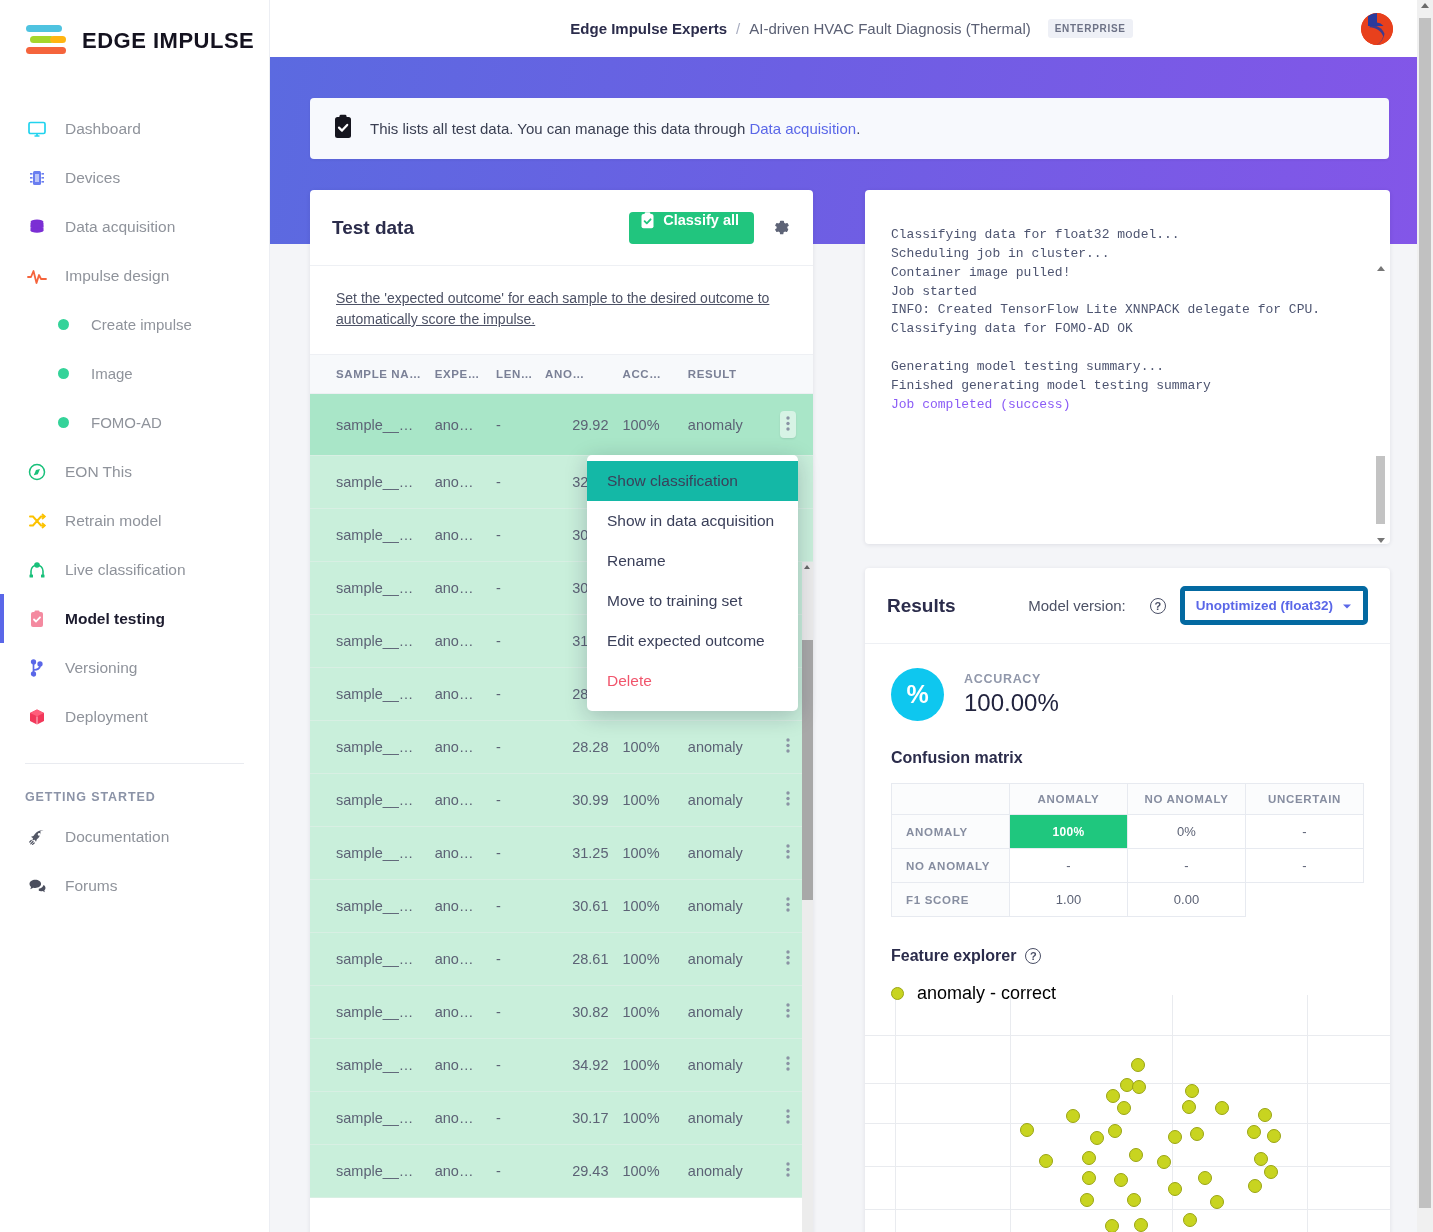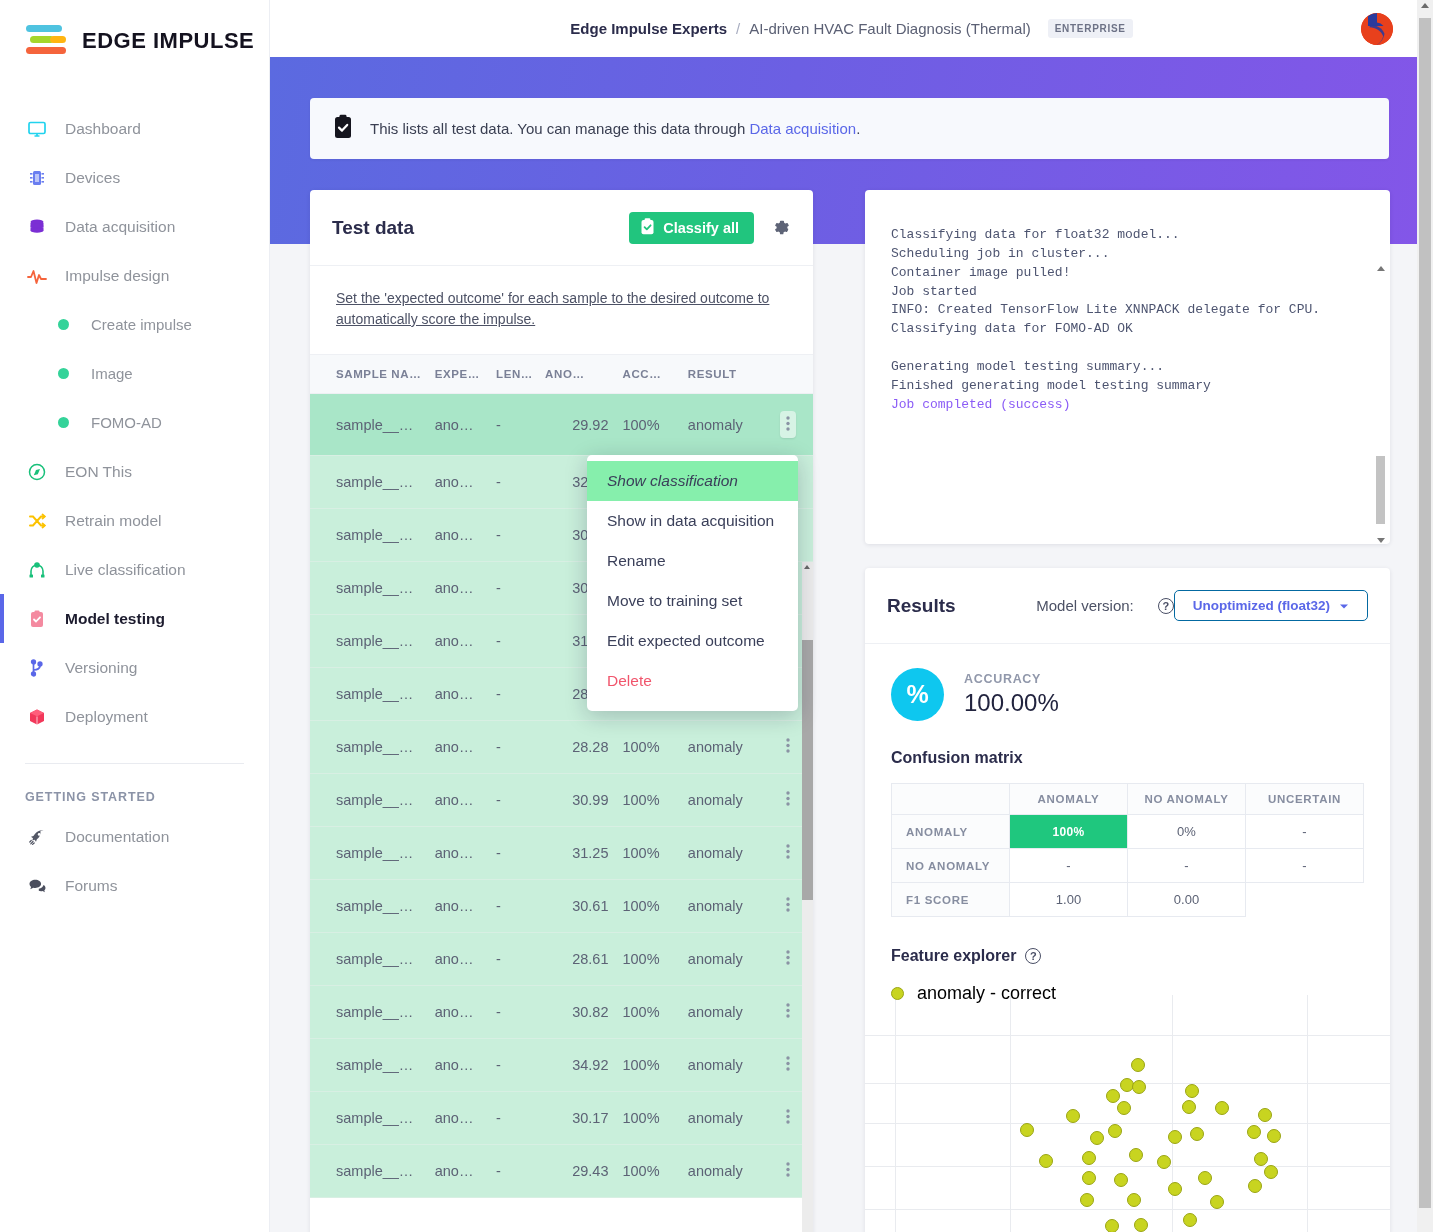--- a/index.html
+++ b/index.html
@@ -91,21 +91,21 @@
     display: flex; align-items: center; padding: 0 22px; height: 76px;
     border-bottom: 1px solid #eef0f4;
   }
   .card-title { font-size: 19px; font-weight: bold; color: #2b2c4b; }
 
   
   .testdata { position: absolute; left: 310px; top: 190px; width: 503px; height: 1048px; overflow: hidden; }
   .btn-green {
     background: #21c57e; color: #fff; border: none; border-radius: 4px;
     height: 32px; padding: 0 15px 0 11px; font-size: 14.5px; font-weight: bold;
-    display: flex; align-items: center; gap: 8px; cursor: pointer;
+    display: flex; gap: 8px; cursor: pointer;
     font-family: "Liberation Sans", sans-serif;
   }
   .gear-btn { margin-left: 18px; cursor: pointer; display:flex; }
   .td-note { padding: 22px 26px 24px 26px; font-size: 14px; line-height: 1.5; color: #4c5165; text-decoration: underline; }
 
   table.tdt { width: 100%; border-collapse: collapse; table-layout: fixed; }
   table.tdt th {
     background: #f7f9fb; text-align: left; font-size: 11.5px; letter-spacing: .6px;
     color: #7a8096; font-weight: bold; padding: 13px 0 13px 0; border-top: 1px solid #eef0f4;
     border-bottom: 1px solid #eef0f4;
@@ -132,21 +132,21 @@
   .tbl-scroll .ar { position:absolute; top:3px; left:2px; width:0;height:0;
      border-left:3px solid transparent;border-right:3px solid transparent;border-bottom:4px solid #666; }
 
   
   .ctx {
     position: absolute; left: 587px; top: 455px; width: 211px;
     background: #fff; border-radius: 5px; box-shadow: 0 5px 22px rgba(20,20,50,.22); z-index: 50;
     padding: 6px 0 10px 0;
   }
   .ctx-item { padding: 11px 20px; font-size: 15.5px; color: #3b405a; cursor: pointer; }
-  .ctx-item.hl { background: #86efac; font-style: italic; }
+  .ctx-item.hl { background: #14b8a6; }
   .ctx-item.danger { color: #f1556c; }
 
   
   .mto { position: absolute; left: 865px; top: 190px; width: 525px; height: 354px; overflow:hidden; }
   .mto .card-head { border-bottom: 1px solid #eef0f4; }
   .mute-wrap { margin-left: auto; display: flex; align-items: center; gap: 7px; color: #2b2c4b; font-size: 15px; }
   .caret-up { margin-left: 26px; cursor: pointer; }
   .console {
     padding: 36px 0 0 26px; font-family: "Liberation Mono", monospace; font-size: 13px;
     line-height: 1.45; color: #4d5470; white-space: pre;
@@ -157,22 +157,22 @@
   .mto-scroll .ar-t { position:absolute; top:0px; left:1px; width:0;height:0;
      border-left:4px solid transparent;border-right:4px solid transparent;border-bottom:5px solid #777; }
   .mto-scroll .ar-b { position:absolute; bottom:1px; left:1px; width:0;height:0;
      border-left:4px solid transparent;border-right:4px solid transparent;border-top:5px solid #777; }
 
   
   .results { position: absolute; left: 865px; top: 568px; width: 525px; height: 670px; overflow: hidden; }
   .results .card-head { height: 76px; }
   .mv-label { margin-left: auto; display:flex; align-items:flex-end; gap:24px; font-size: 15px; color: #4c5165; }
   .mv-select {
-    border: 1px solid #0369a1; border-radius: 5px; color: #5a67e8;
-    font-size: 13.5px; font-weight: bold; padding: 7px 18px; display: flex; align-items: center; gap: 9px;
+    margin-left: 14px; border: 5px solid #0369a1; border-radius: 5px; color: #5a67e8;
+    font-size: 13.5px; font-weight: bold; padding: 7px 11px; display: flex; align-items: center; gap: 9px;
     cursor: pointer; background: #fff;
   }
   .acc-row { display: flex; align-items: center; gap: 20px; padding: 24px 0 0 26px; }
   .acc-circle {
     width: 53px; height: 53px; border-radius: 50%; background: #0ec7ef;
     color: #fff; font-size: 25px; font-weight: bold; display: flex; align-items: center; justify-content: center;
   }
   .acc-label { font-size: 12.5px; letter-spacing: .7px; color: #9198ab; font-weight: bold; }
   .acc-value { font-size: 24px; color: #22243f; margin-top: 3px; }
   .sect-title { font-size: 16px; font-weight: bold; color: #2b2c4b; padding: 28px 0 0 26px; }

